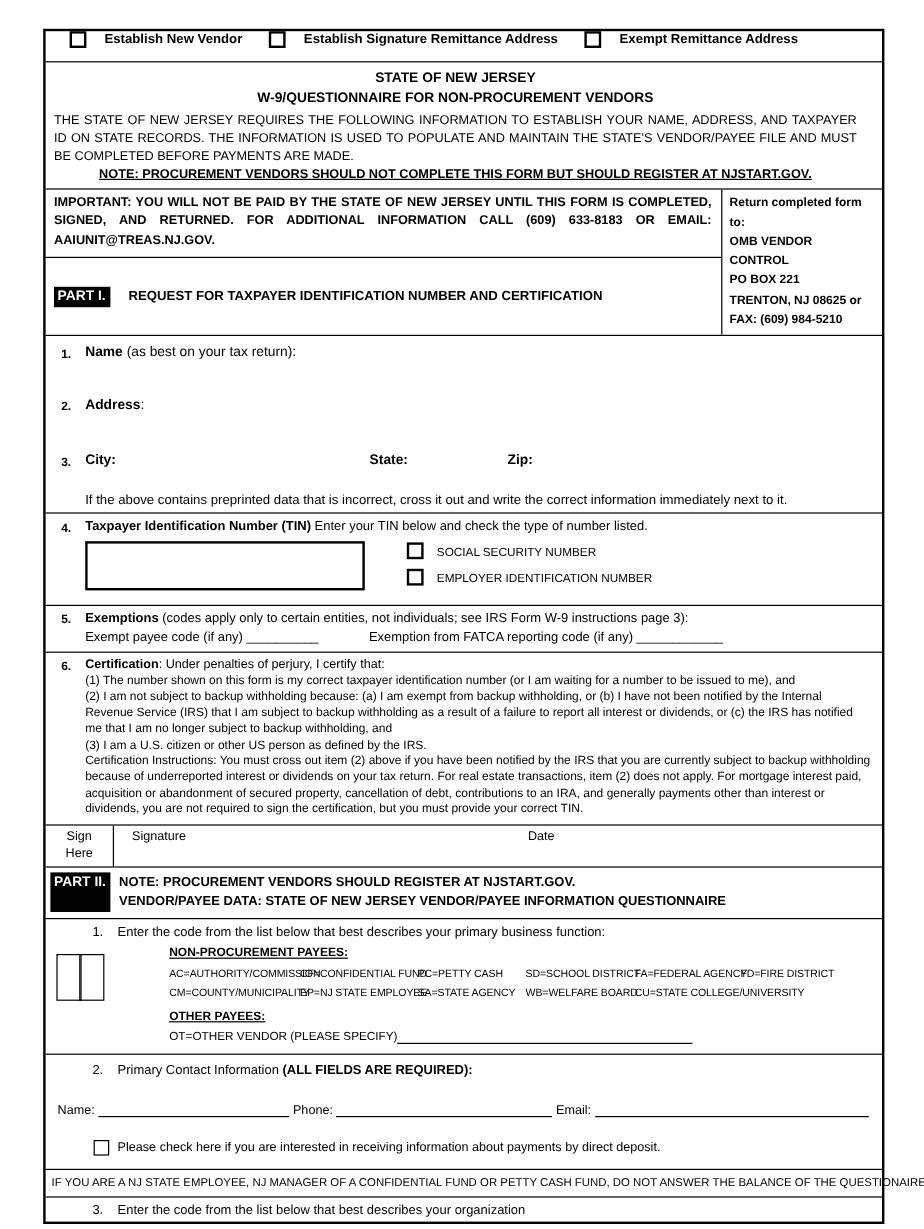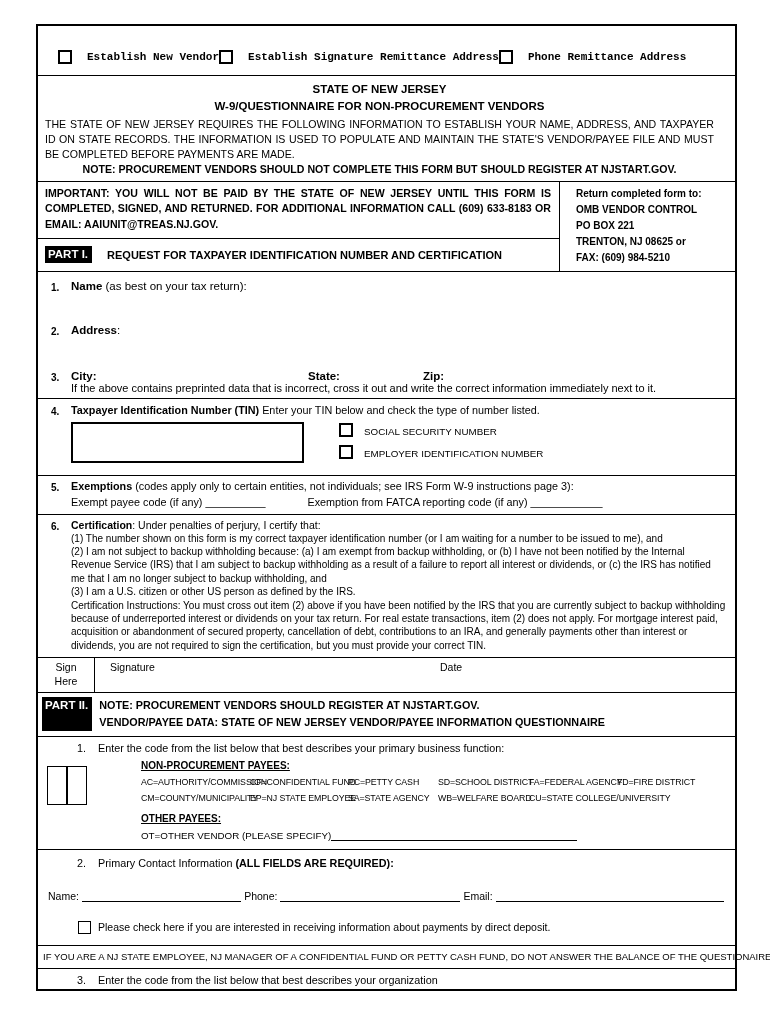--- a/index.html
+++ b/index.html
@@ -5,52 +5,52 @@
   * { box-sizing: border-box; margin: 0; padding: 0; }
   html,body { background:#ffffff; }
   .page {
     position: relative; width: 770px; height: 1024px; background:#ffffff;
     font-family: "Liberation Sans", sans-serif; color:#000; overflow:hidden;
   }
   .form { position:absolute; left:36px; top:24px; width:701px; border:2px solid #000; background:#fff; }
   .row { border-top:1.5px solid #000; }
 
   
-  .rowA { display:flex; align-items:center; padding:24px 70px 11px 20px; justify-content:space-between;font-family:Liberation Mono, monospace; }
+  .rowA { display:flex; align-items:center; padding:0 70px 11px 20px; justify-content:space-between; }
   .opt { display:flex; align-items:center; }
   .cb { display:inline-block; width:14px; height:14px; border:2.5px solid #000; background:#fff; flex:none; }
   .cb.thin { border-width:1.5px; width:13px; height:13px; }
   .optlabel { font-weight:bold; font-size:11px; margin-left:15px; white-space:nowrap; }
 
   
   .rowB { padding:5px 21px 6px 7px; }
   .t1, .t2 { text-align:center; font-weight:bold; font-size:11.5px; line-height:1.5; }
   .intro { font-size:10.6px; line-height:1.42; text-align:justify; margin-top:1px; }
-  .hnote { text-align:center; font-weight:bold; font-size:10.6px; margin-top:1px; }
+  .hnote { text-align:center; font-weight:bold; font-size:10.6px; margin-top:1px;text-decoration:underline; }
 
   
   .rowC { display:flex; align-items:stretch; }
   .cleft { flex:1; display:flex; flex-direction:column; }
   .imp { padding:4px 8px 5px 7px; font-weight:bold; font-size:10.6px; line-height:1.5; text-align:justify; border-bottom:1.5px solid #000; }
   .p1row { flex:1; display:flex; align-items:center; padding:6px 7px; }
   .ptag { background:#000; color:#fff; font-weight:bold; font-size:11.5px; padding:2px 4px 3px 3px; white-space:nowrap; flex:none; }
   .p1title { font-weight:bold; font-size:11px; margin-left:15px; }
-  .cright { width:176px; flex:none; border-left:1.5px solid #000; padding:4px 16px; font-weight:bold; font-size:10px; line-height:1.62; }
+  .cright { width:134px; flex:none; border-left:1.5px solid #000; padding:4px 6px; font-weight:bold; font-size:10px; line-height:1.62; }
 
   
   .rowSecs { padding:8px 8px 4px 8px; }
   .sec { display:flex; }
   .num { width:25px; flex:none; font-weight:bold; font-size:10px; padding-left:5px; padding-top:2px; }
   .big { font-size:11.5px; }
   .b { font-weight:bold; }
   .mb1 { margin-bottom:31px; }
   .mb2 { margin-bottom:33px; }
   .cityline { display:flex; font-size:11.5px; }
   .citysp { width:237px; } .statesp { width:115px; }
-  .secnote { font-size:11px; margin-top:0; }
+  .secnote { font-size:11px; margin-top:21px; }
 
   .rowS4 { padding:5px 8px 8px 8px; }
   .s4head { font-size:10.8px; }
   .s4body { display:flex; margin-top:5px; }
   .tinbox { width:233px; height:41px; border:2px solid #000; margin-left:25px; flex:none; }
   .tinchecks { margin-left:35px; padding-top:1px; }
   .tcrow { display:flex; align-items:flex-end; margin-bottom:8px; }
   .tc { width:14px; height:14px; border:2px solid #000; flex:none; }
   .tclabel { font-size:9.8px; margin-left:11px; white-space:nowrap; }
 
@@ -86,21 +86,21 @@
   .npgrid + .npgrid { margin-top:6px; }
   .otherhead { margin-top:10px; }
   .otline { font-size:9.8px; margin-top:5px; display:flex; align-items:flex-end; }
   .blank { display:inline-block; border-bottom:1.3px solid #000; height:12px; }
   .otblank { width:246px; }
 
   .rowQ2 { padding:7px 0 6px 0; }
   .contactline { display:flex; align-items:flex-end; font-size:10.5px; margin:21px 8px 0 10px; }
   .contactline .lbl { white-space:nowrap; }
   .fill { flex:1; border-bottom:1.3px solid #000; height:12px; margin:0 3px; }
-  .ddline { display:flex; align-items:center; margin:19px 0 5px 40px; font-size:10.5px; }
+  .ddline { display:flex; align-items:flex-start; margin:19px 0 5px 40px; font-size:10.5px; }
   .ddline .lblx { margin-left:7px; }
 
   .rowNote { padding:5px 5px 6px 5px; font-size:9.5px; white-space:nowrap; }
 
   .rowQ3 { padding:5px 0 3px 0; }
 </style>
 </head>
 <body>
 
 <div class="page">
@@ -110,21 +110,21 @@
       <div class="opt">
         <span class="cb"></span>
         <span class="optlabel">Establish New Vendor</span>
       </div>
       <div class="opt">
         <span class="cb"></span>
         <span class="optlabel">Establish Signature Remittance Address</span>
       </div>
       <div class="opt">
         <span class="cb"></span>
-        <span class="optlabel">Phone Remittance Address</span>
+        <span class="optlabel">Exempt Remittance Address</span>
       </div>
     </div>
 
     <div class="row rowB">
       <div class="t1">STATE OF NEW JERSEY</div>
       <div class="t2">W-9/QUESTIONNAIRE FOR NON-PROCUREMENT VENDORS</div>
       <div class="intro">THE STATE OF NEW JERSEY REQUIRES THE FOLLOWING INFORMATION TO ESTABLISH YOUR NAME, ADDRESS, AND TAXPAYER ID ON STATE RECORDS.  THE INFORMATION IS USED TO POPULATE AND MAINTAIN THE STATE'S VENDOR/PAYEE FILE AND MUST BE COMPLETED BEFORE PAYMENTS ARE MADE.</div>
       <div class="hnote">NOTE: PROCUREMENT VENDORS SHOULD NOT COMPLETE THIS FORM BUT SHOULD REGISTER AT NJSTART.GOV.</div>
     </div>
 

